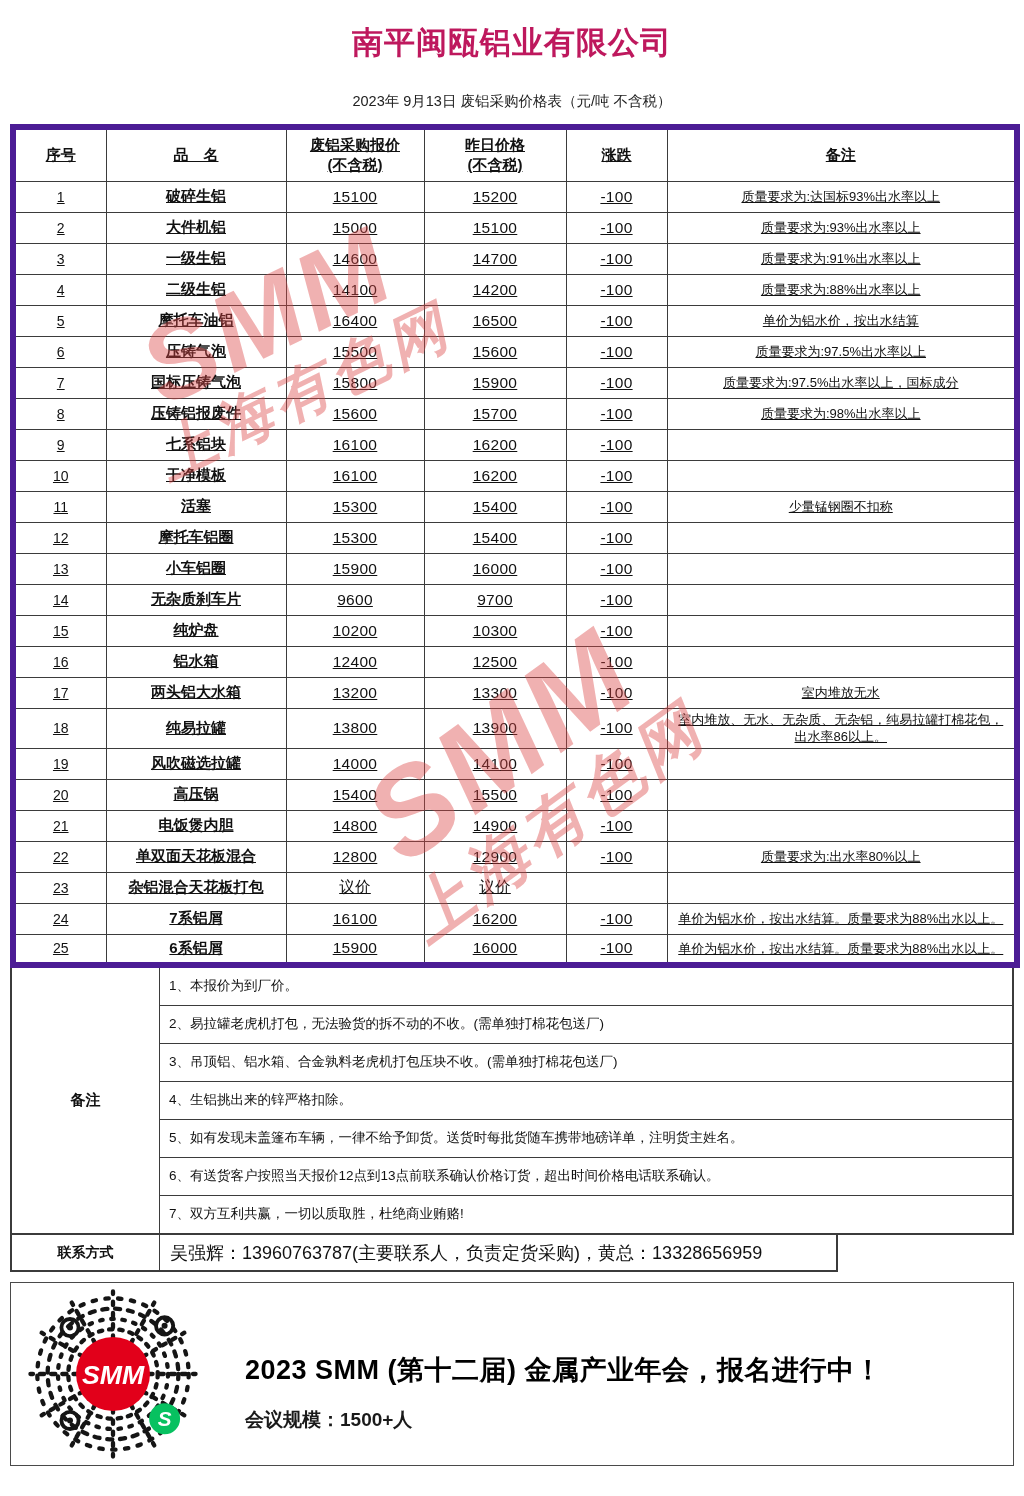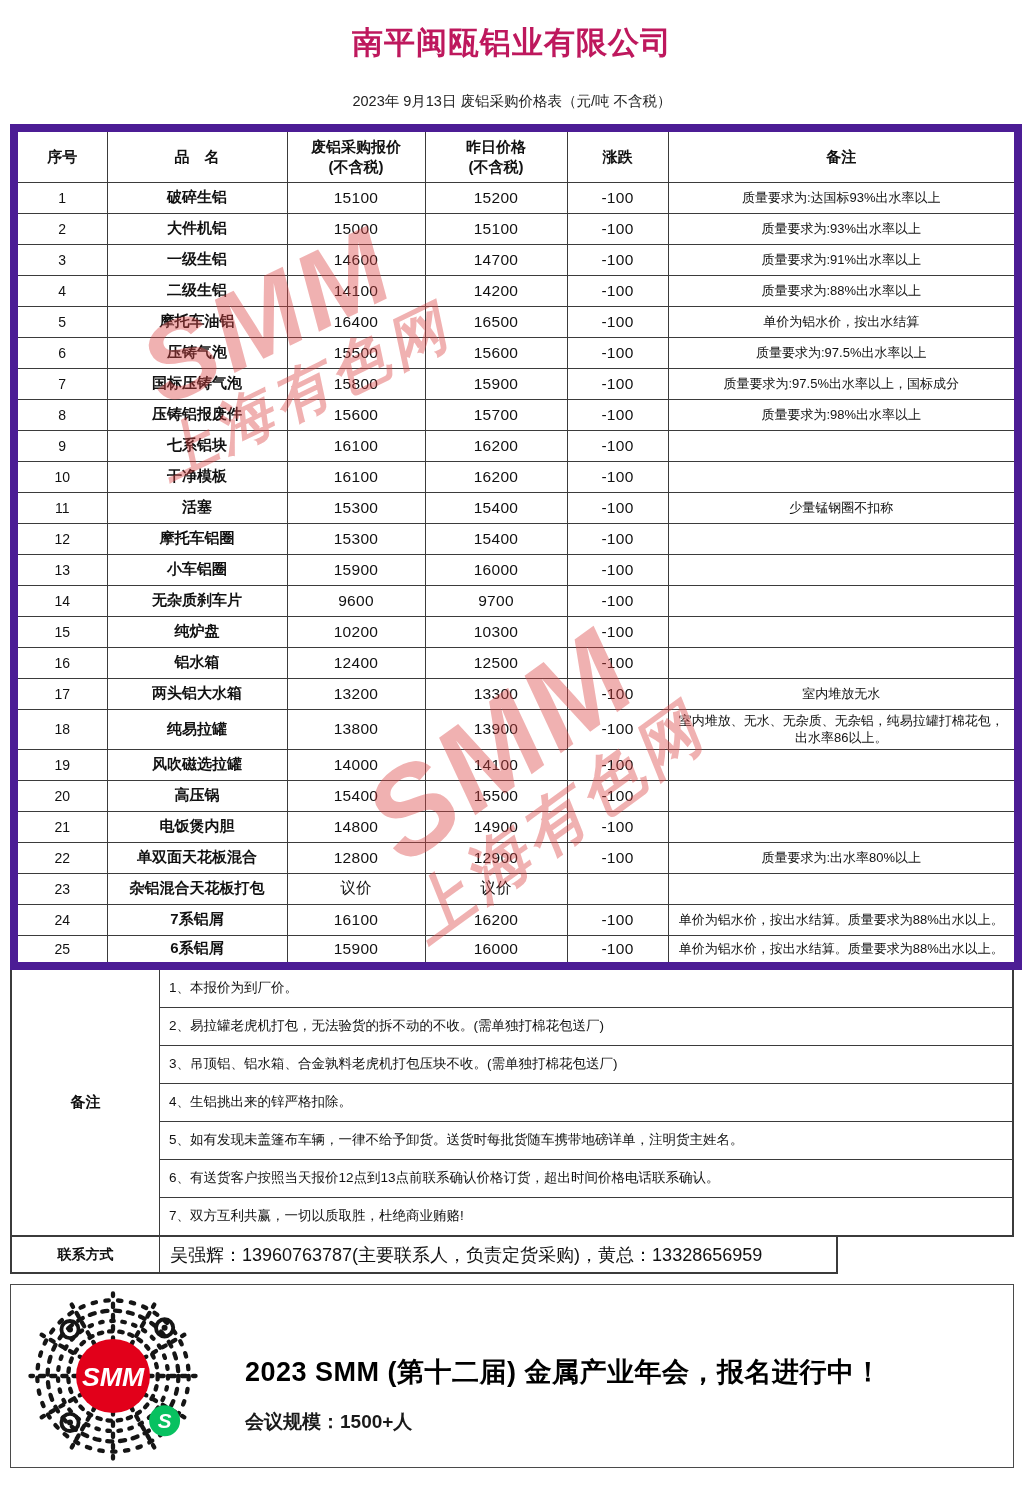--- a/index.html
+++ b/index.html
@@ -14,21 +14,21 @@
     text-align:center;font-size:31px;font-weight:900;letter-spacing:1px;
     margin:0;padding-top:22px;color:#be185d;
   }
   .subtitle{
     text-align:center;font-size:14.5px;color:#222;margin-top:28px;
   }
 
   
   table.price{
     border-collapse:collapse;table-layout:fixed;width:1004px;
-    margin:13px 0 0 10px;border:8px solid #4c1d95;
+    margin:13px 0 0 10px;border:6px solid #4c1d95;text-decoration:underline;
   }
   .price th,.price td{
     border:1px solid #3b3b3b;text-align:center;vertical-align:middle;
     padding:2px 5px;box-sizing:border-box;word-break:break-all;
   }
   .price th{height:54px;font-size:15px;font-weight:700;line-height:1.35;}
   .price td{height:31px;font-size:15px;}
   .price td.c-no{font-size:14px;}
   .price td.c-name{font-weight:700;}
   .price td.c-num{font-size:15.5px;letter-spacing:.3px;}

